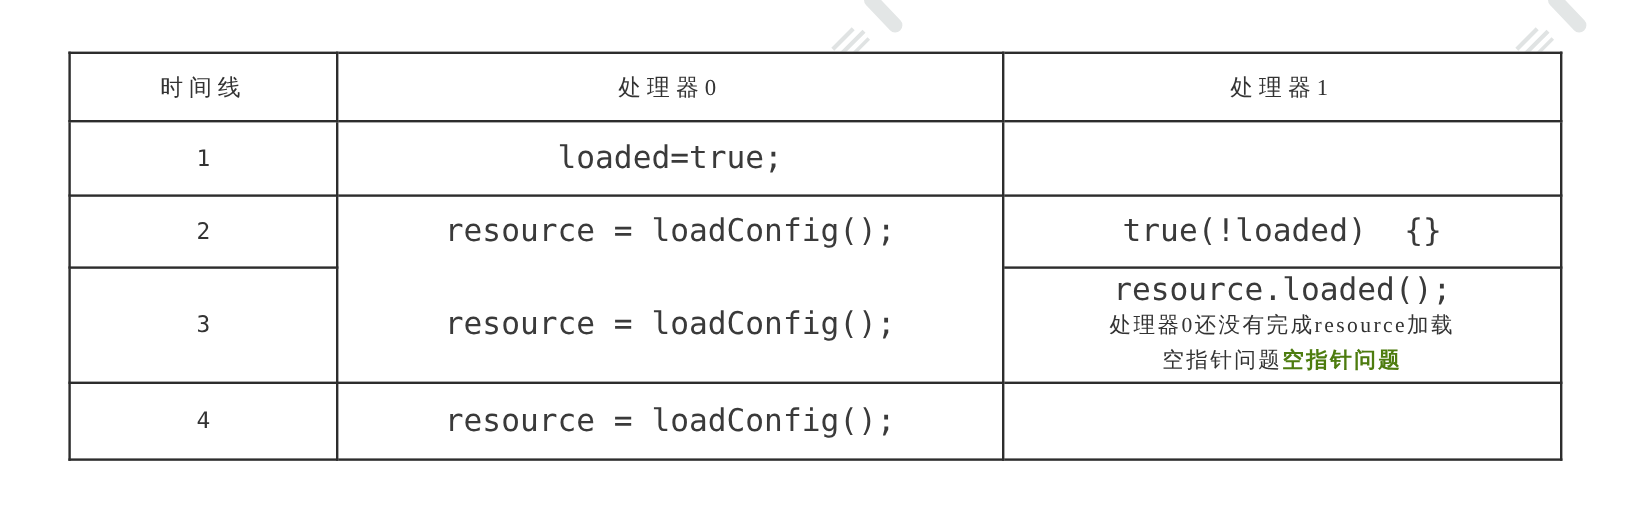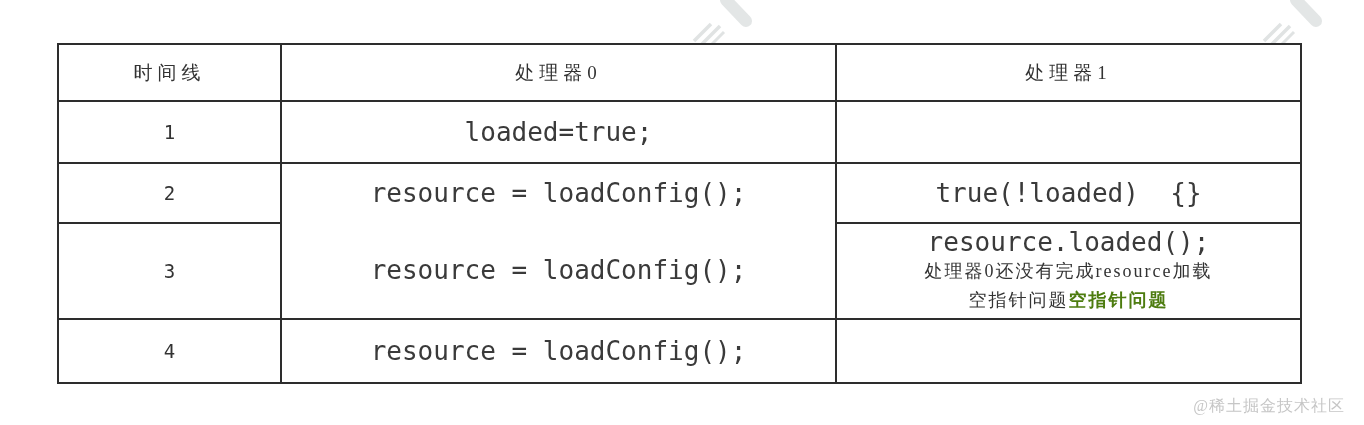--- a/index.html
+++ b/index.html
@@ -155,15 +155,14 @@
       </td>
     </tr>
     <tr class="h-r4">
       <td class="num">4</td>
       <td class="code">resource = loadConfig();</td>
       <td class="code"></td>
     </tr>
   </tbody>
     </table>
 
-  <div class="credit">@稀土掘金技术社区</div>
 
 </div>
 
 </body></html>

